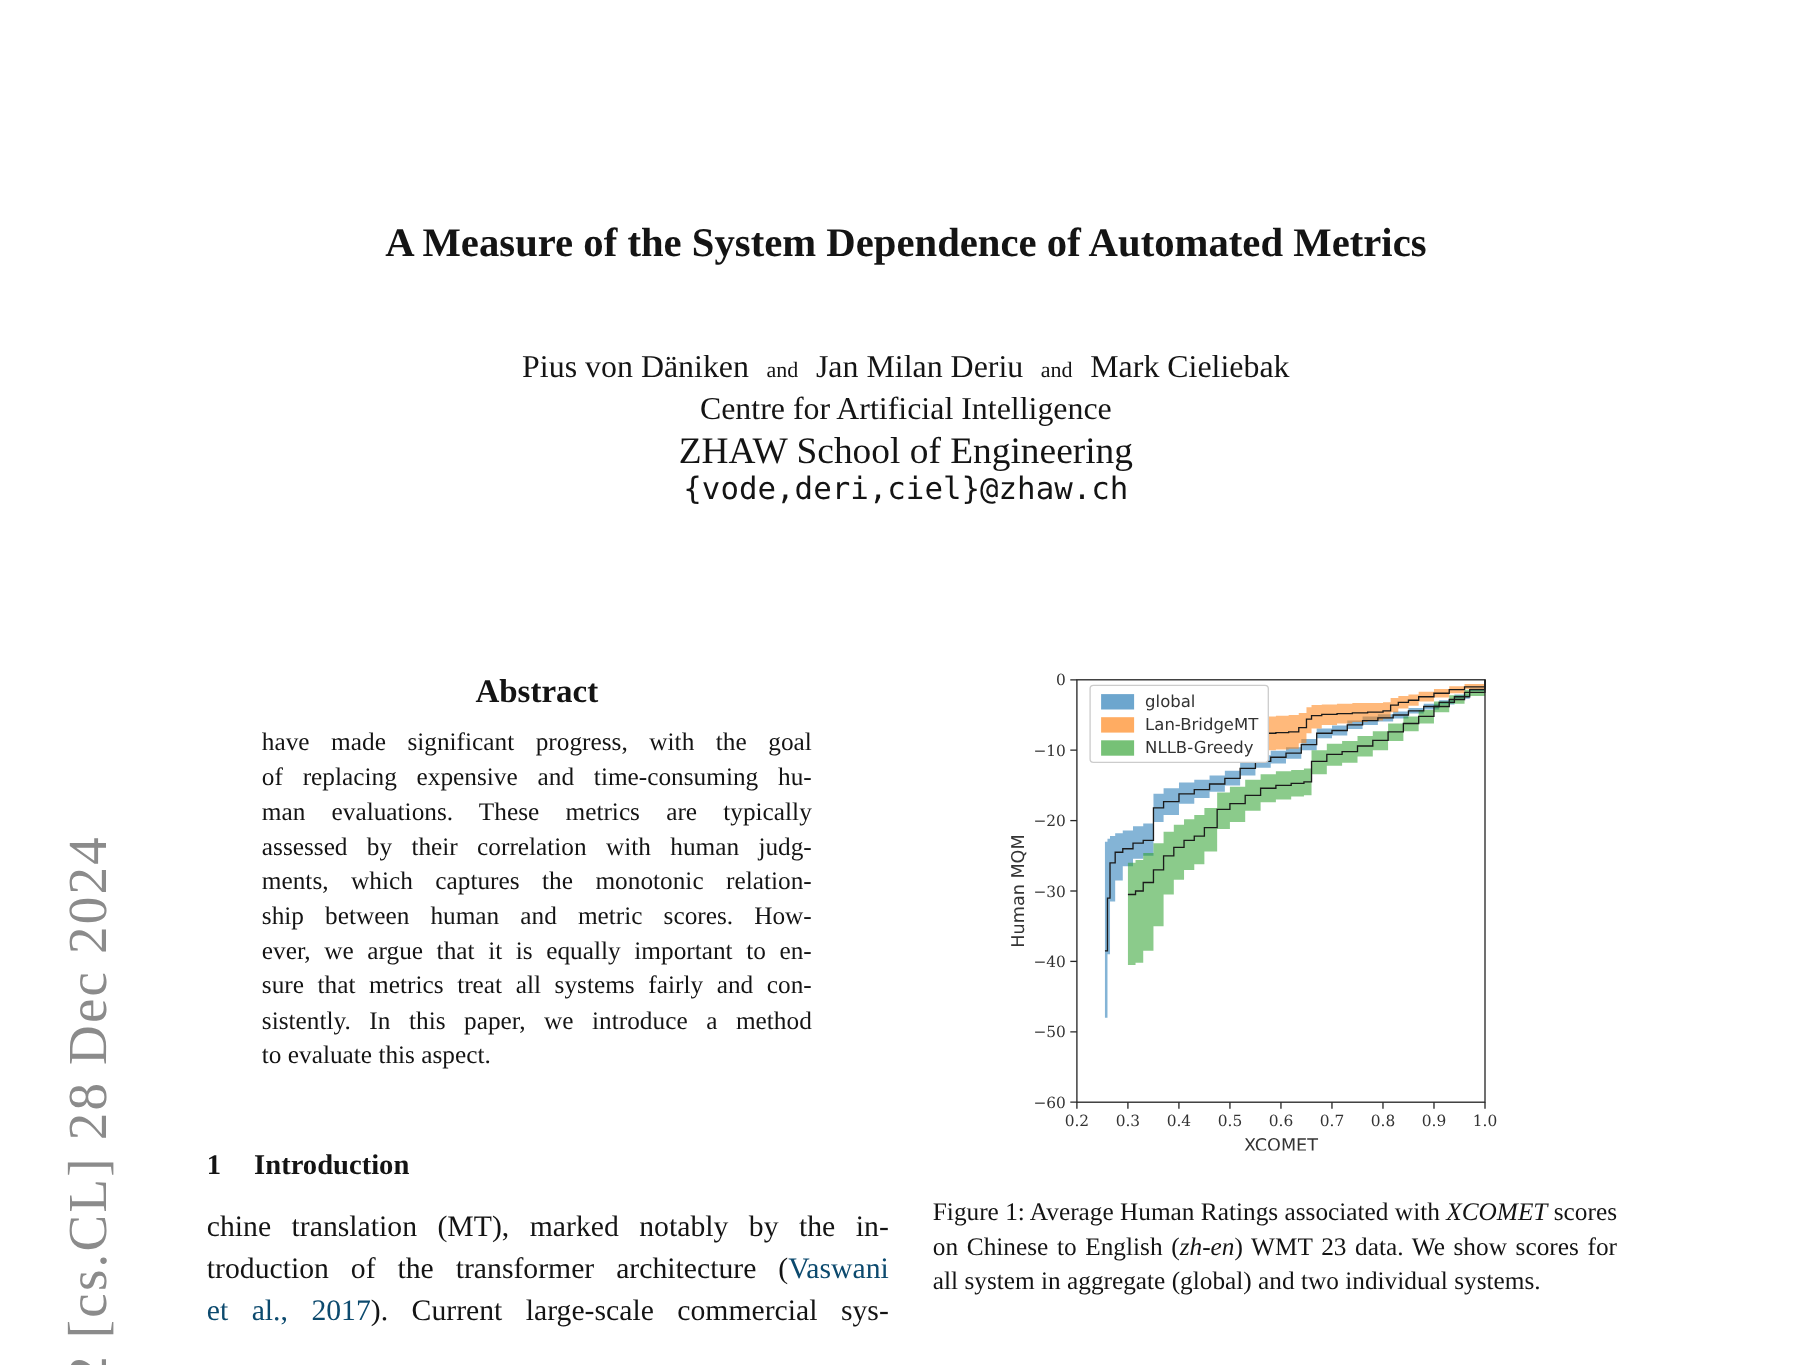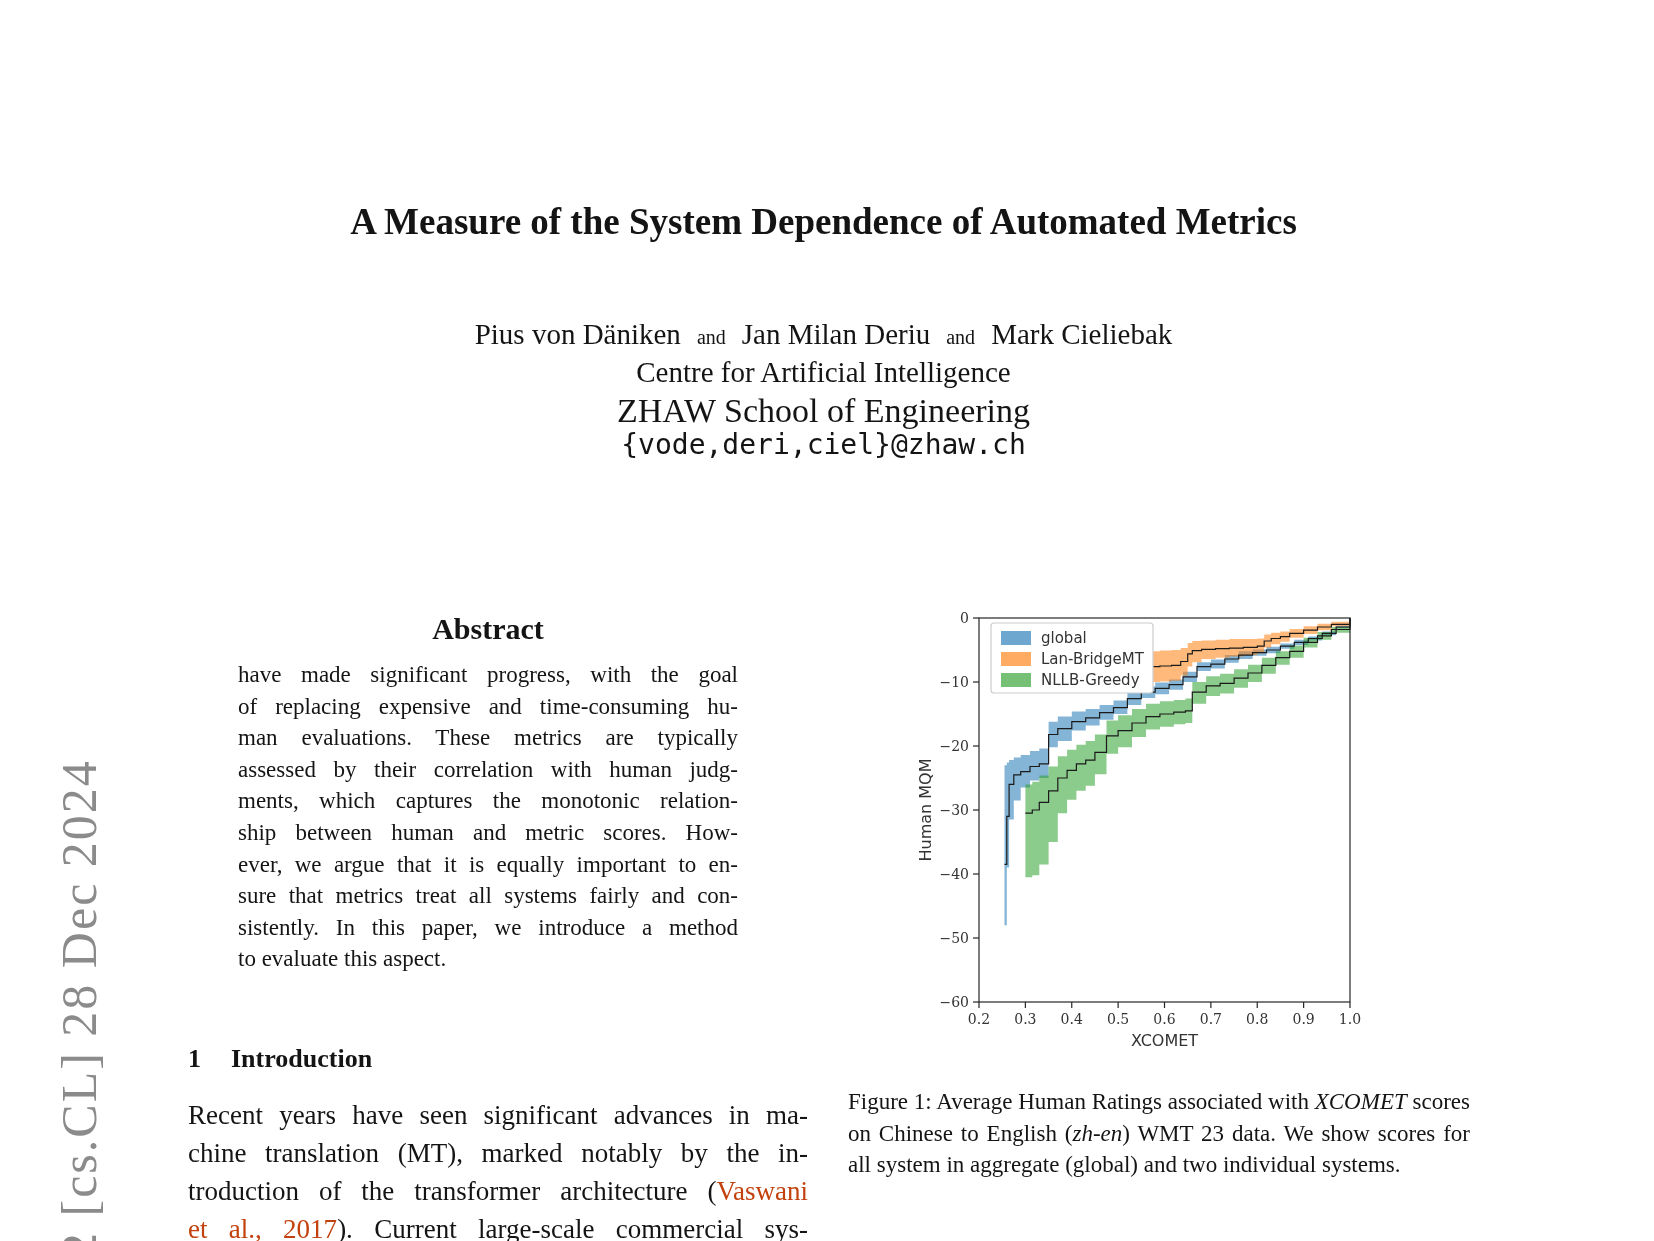--- a/index.html
+++ b/index.html
@@ -80,21 +80,21 @@
     font-weight: bold;
   }
   .intro-heading .sec-num { margin-right: 30px; }
   .intro-body {
     position: absolute;
     left: 188px; top: 1096px; width: 620px;
     font-size: 27px;
     line-height: 38px;
   }
   .jline { text-align: justify; text-align-last: justify; }
-  .cite { color: #c2410c; cursor: pointer; }
+  .cite { color: #0c4a6e; cursor: pointer; }
 
   
   .figure-wrap {
     position: absolute;
     left: 895px; top: 568px;
     width: 500px; height: 478px;
   }
   .figure-caption {
     position: absolute;
     left: 836px; top: 1063px; width: 622px;
@@ -133,21 +133,20 @@
       <div class="abs-line">ever, we argue that it is equally important to en-</div>
       <div class="abs-line">sure that metrics treat all systems fairly and con-</div>
       <div class="abs-line">sistently. In this paper, we introduce a method</div>
       <div class="abs-line last">to evaluate this aspect.</div>
     </div>
 
   <div class="intro-heading">
     <span class="sec-num">1</span><span>Introduction</span>
   </div>
   <div class="intro-body">
-    <div class="jline"><span>Recent years have seen significant advances in ma-</span></div>
     <div class="jline"><span>chine translation (MT), marked notably by the in-</span></div>
     <div class="jline"><span>troduction of the transformer architecture (</span><span class="cite">Vaswani</span></div>
     <div class="jline"><span class="cite">et al., 2017</span><span>). Current large-scale commercial sys-</span></div>
   </div>
 
   <div class="figure-wrap">
     <svg id="chart-svg" width="500" height="478" viewBox="0 0 500 478" xmlns="http://www.w3.org/2000/svg">
         <g>
           <polygon points="109.5,197.2 111.8,197.2 111.8,194.6 114.1,194.6 114.1,192.1 118.8,192.1 118.8,189.5 125.7,189.5 125.7,187.0 135.0,187.0 135.0,183.1 144.3,183.1 144.3,180.6 153.6,180.6 153.6,153.7 162.8,153.7 162.8,148.6 176.8,148.6 176.8,143.4 190.7,143.4 190.7,140.9 204.6,140.9 204.6,137.0 218.5,137.0 218.5,132.6 232.4,132.6 232.4,124.2 246.3,124.2 246.3,118.5 260.2,118.5 260.2,114.6 274.1,114.6 274.1,111.4 288.0,111.4 288.0,103.8 302.0,103.8 302.0,94.2 315.9,94.2 315.9,91.6 329.8,91.6 329.8,87.1 343.7,87.1 343.7,83.3 357.6,83.3 357.6,81.4 371.5,81.4 371.5,78.8 385.4,78.8 385.4,75.6 399.3,75.6 399.3,71.8 413.3,71.8 413.3,68.6 427.2,68.6 427.2,63.4 441.1,63.4 441.1,57.7 455.0,57.7 455.0,50.0 455.0,50.0 455.0,60.2 441.1,60.2 441.1,67.3 427.2,67.3 427.2,72.4 413.3,72.4 413.3,76.9 399.3,76.9 399.3,80.7 385.4,80.7 385.4,85.2 371.5,85.2 371.5,87.8 357.6,87.8 357.6,91.0 343.7,91.0 343.7,94.8 329.8,94.8 329.8,100.6 315.9,100.6 315.9,103.1 302.0,103.1 302.0,114.0 288.0,114.0 288.0,121.7 274.1,121.7 274.1,126.2 260.2,126.2 260.2,130.0 246.3,130.0 246.3,137.0 232.4,137.0 232.4,146.0 218.5,146.0 218.5,151.8 204.6,151.8 204.6,157.5 190.7,157.5 190.7,162.6 176.8,162.6 176.8,172.9 162.8,172.9 162.8,179.3 153.6,179.3 153.6,210.0 144.3,210.0 144.3,212.6 135.0,212.6 135.0,219.6 125.7,219.6 125.7,232.4 118.8,232.4 118.8,251.6 114.1,251.6 114.1,299.6 111.8,299.6 111.8,357.2 109.5,357.2" fill="#1f77b4" fill-opacity="0.55" stroke="none"></polygon>
           <polygon points="253.3,83.3 264.9,83.3 264.9,82.6 276.5,82.6 276.5,82.0 285.7,82.0 285.7,80.1 292.7,80.1 292.7,75.0 297.3,75.0 297.3,73.0 306.6,73.0 306.6,72.4 320.5,72.4 320.5,71.8 334.4,71.8 334.4,71.1 348.3,71.1 348.3,71.1 362.3,71.1 362.3,70.5 369.2,70.5 369.2,66.6 376.2,66.6 376.2,64.7 385.4,64.7 385.4,63.4 394.7,63.4 394.7,60.9 408.6,60.9 408.6,58.3 422.5,58.3 422.5,55.8 436.4,55.8 436.4,53.8 455.0,53.8 455.0,50.0 455.0,50.0 455.0,58.3 436.4,58.3 436.4,62.2 422.5,62.2 422.5,66.0 408.6,66.0 408.6,69.8 394.7,69.8 394.7,73.7 385.4,73.7 385.4,76.2 376.2,76.2 376.2,79.4 369.2,79.4 369.2,85.2 362.3,85.2 362.3,87.1 348.3,87.1 348.3,88.4 334.4,88.4 334.4,89.7 320.5,89.7 320.5,91.0 306.6,91.0 306.6,94.2 297.3,94.2 297.3,98.6 292.7,98.6 292.7,107.6 285.7,107.6 285.7,112.7 276.5,112.7 276.5,113.4 264.9,113.4 264.9,114.0 253.3,114.0" fill="#ff7f0e" fill-opacity="0.55" stroke="none"></polygon>

